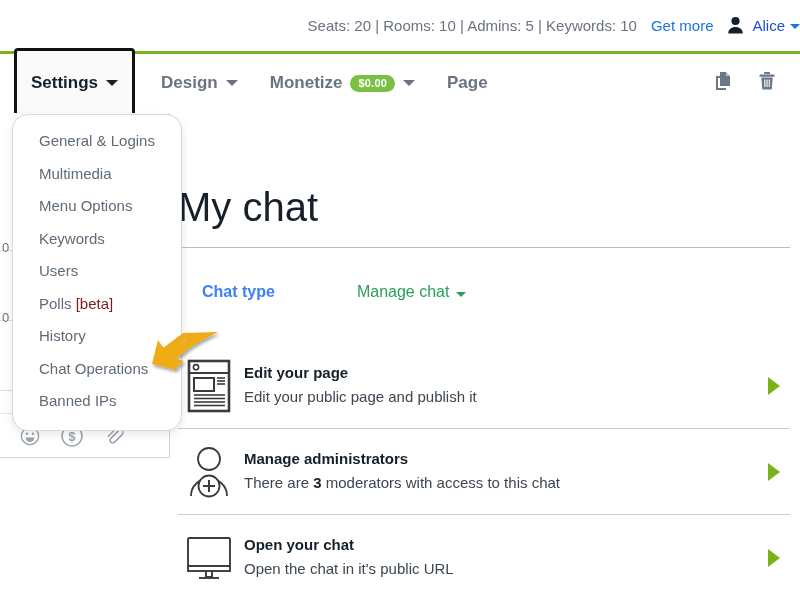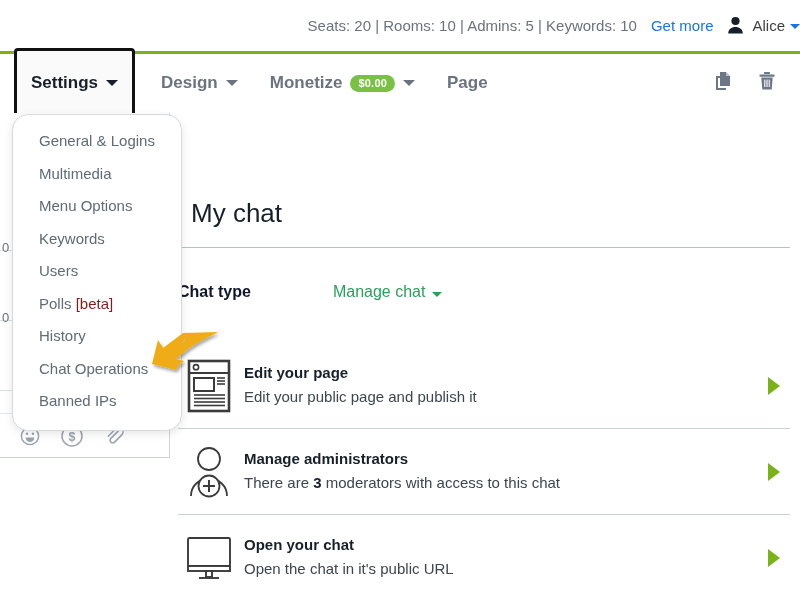--- a/index.html
+++ b/index.html
@@ -16,21 +16,21 @@
     background:#ffffff;display:flex;align-items:center;justify-content:flex-end;
     padding-right:0;box-sizing:border-box;
   }
   .quota{
     font-size:15px;color:#6b7280;letter-spacing:0;white-space:nowrap;
   }
   .getmore{
     font-size:15px;color:#1a73e8;margin-left:14px;white-space:nowrap;cursor:pointer;
   }
   .user-ico{margin-left:14px;display:inline-flex;align-items:center;}
-  .uname{font-size:15px;color:#404040;margin-left:8px;white-space:nowrap;cursor:pointer;}
+  .uname{font-size:15px;color:#1d4ed8;margin-left:8px;white-space:nowrap;cursor:pointer;}
   .caret-blue{
     display:inline-block;width:0;height:0;margin-left:5px;vertical-align:2px;
     border-left:5px solid transparent;border-right:5px solid transparent;
     border-top:5px solid #1a73e8;
   }
 
   
   .greenrule{position:absolute;left:0;top:51px;width:800px;height:3px;background:#7ab317;}
   .navbar{
     position:absolute;left:0;top:54px;width:800px;height:58px;background:#ffffff;
@@ -87,26 +87,26 @@
   }
   .dd-item{
     font-size:15px;color:#5f6b77;padding:8px 0 8px 26px;white-space:nowrap;cursor:pointer;
     line-height:1.1;
   }
   .dd-item .beta{color:#7f1d1d;}
 
   
   .main{position:absolute;left:170px;top:113px;width:630px;height:487px;background:#ffffff;}
   .page-title{
-    position:absolute;left:8px;top:74px;font-size:26px;color:#17202a;font-weight:normal;
-    margin:13px;line-height:1;
+    position:absolute;left:8px;top:74px;font-size:40px;color:#17202a;font-weight:normal;
+    margin:0;line-height:1;
   }
   .rule-1{position:absolute;left:0;top:134px;width:620px;height:1px;background:#b9bfc5;}
   .chattype-row{position:absolute;left:8px;top:170px;display:flex;align-items:center;}
-  .ct-label{font-size:16px;font-weight:bold;color:#0f172a;}
+  .ct-label{font-size:16px;font-weight:bold;color:#3b82f6;margin-left:24px;}
   .ct-value{
     font-size:16px;color:#2aa05a;margin-left:82px;cursor:pointer;white-space:nowrap;
   }
   .caret-green{
     display:inline-block;width:0;height:0;margin-left:7px;
     border-left:5px solid transparent;border-right:5px solid transparent;
     border-top:5px solid #2aa05a;
   }
 
   .cards{position:absolute;left:8px;top:230px;width:612px;}

